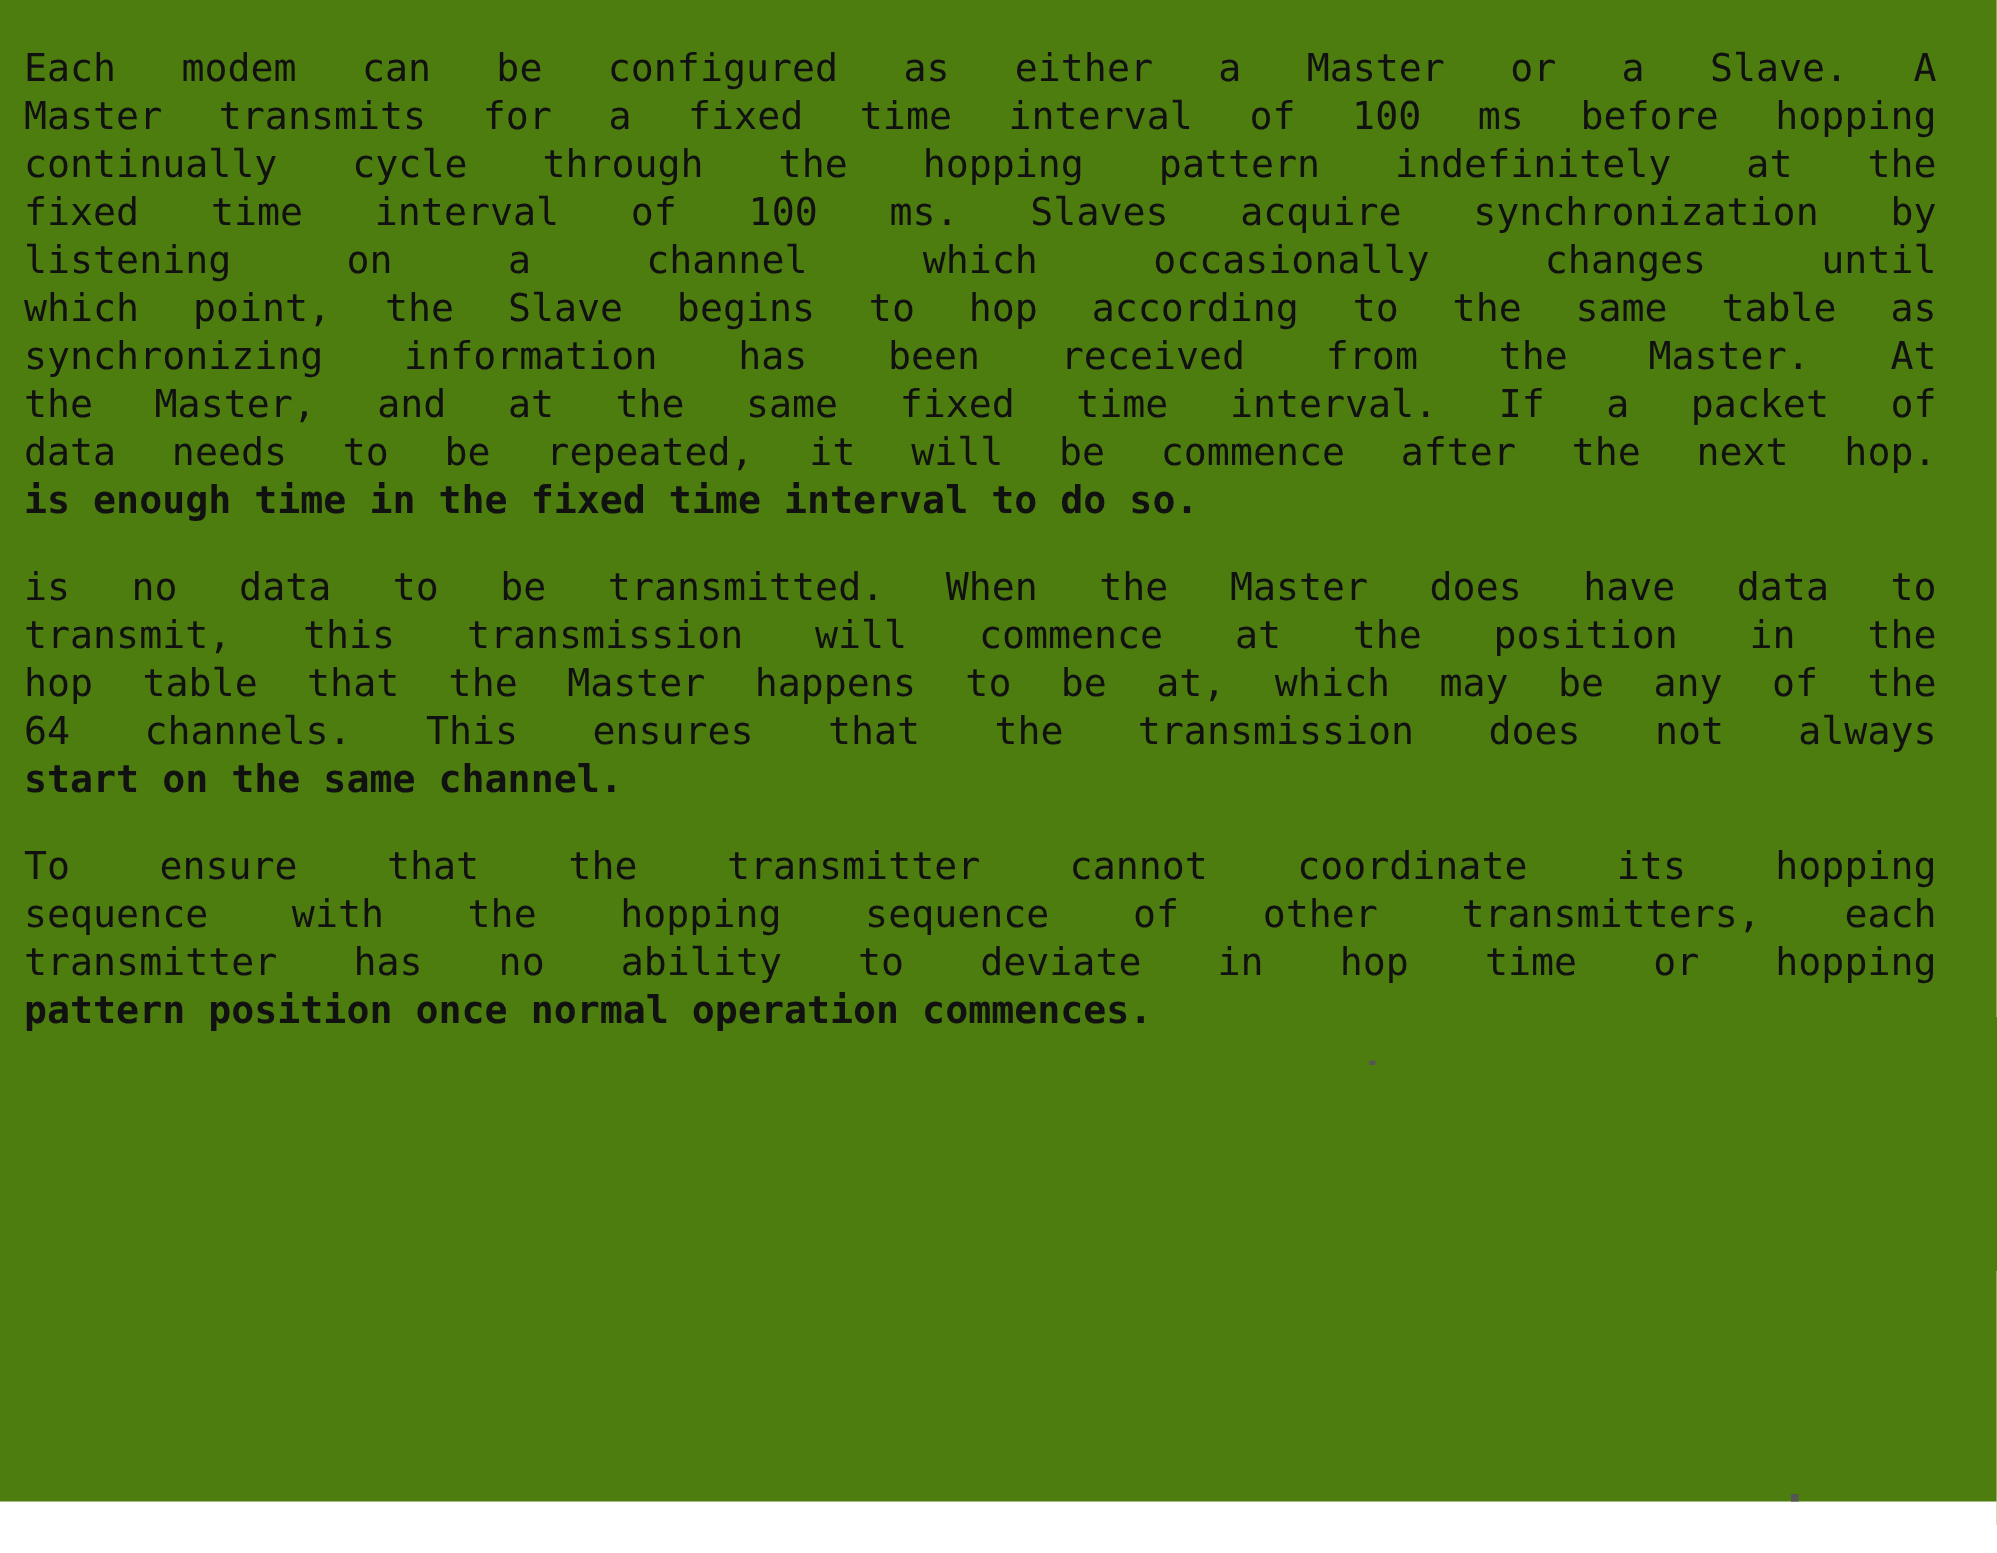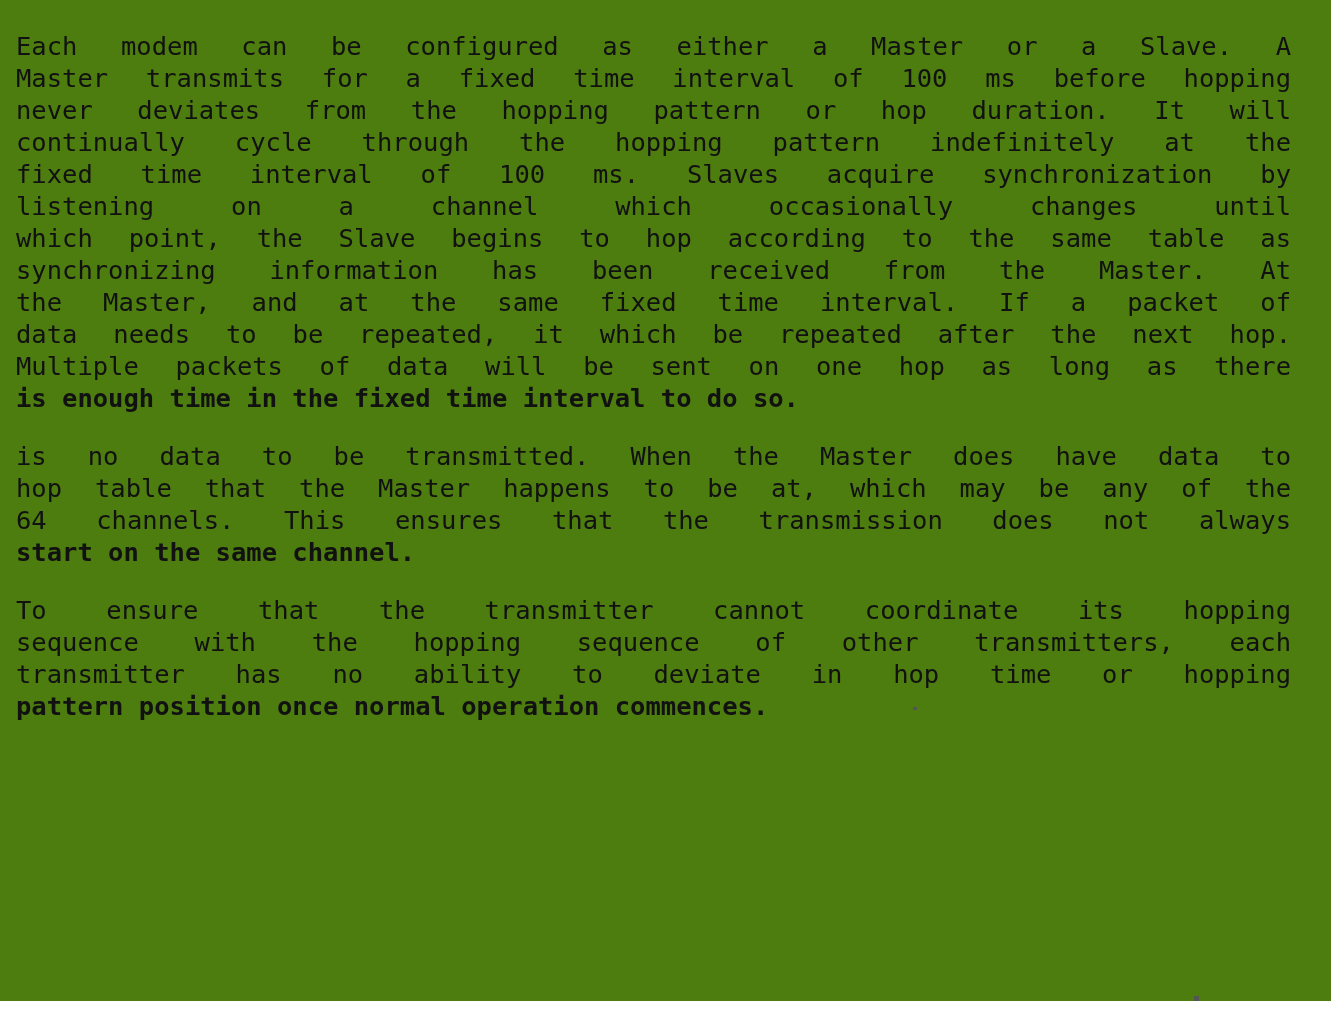--- a/index.html
+++ b/index.html
@@ -60,34 +60,33 @@
 </style>
 </head>
 <body>
 
 <div class="page">
   <div class="doc-body">
 
     <p class="para">
       <span class="line">Each modem can be configured as either a Master or a Slave.  A</span>
       <span class="line">Master transmits for a fixed time interval of 100 ms before hopping</span>
-      <span class="line">never deviates from the hopping pattern or hop duration. It will</span>
       <span class="line">continually cycle through the hopping pattern indefinitely at the</span>
       <span class="line">fixed time interval of 100 ms.  Slaves acquire synchronization by</span>
       <span class="line">listening on a channel which occasionally changes until</span>
       <span class="line">which point, the Slave begins to hop according to the same table as</span>
       <span class="line">synchronizing information has been received from the Master.  At</span>
       <span class="line">the Master, and at the same fixed time interval.  If a packet of</span>
-      <span class="line">data needs to be repeated, it which be repeated after the next hop.</span>
-      <span class="line">Multiple packets of data will be sent on one hop as long as there</span>
+      <span class="line">data needs to be repeated, it will be commence after the next hop.</span>
       <span class="line last">is enough time in the fixed time interval to do so.</span>
     </p>
 
     <p class="para">
       <span class="line">is no data to be transmitted.  When the Master does have data to</span>
+      <span class="line">transmit, this transmission will commence at the position in the</span>
       <span class="line">hop table that the Master happens to be at, which may be any of the</span>
       <span class="line">64 channels.  This ensures that the transmission does not always</span>
       <span class="line last">start on the same channel.</span>
     </p>
 
     <p class="para">
       <span class="line">To ensure that the transmitter cannot coordinate its hopping</span>
       <span class="line">sequence with the hopping sequence of other transmitters, each</span>
       <span class="line">transmitter has no ability to deviate in hop time or hopping</span>
       <span class="line last">pattern position once normal operation commences.</span>

